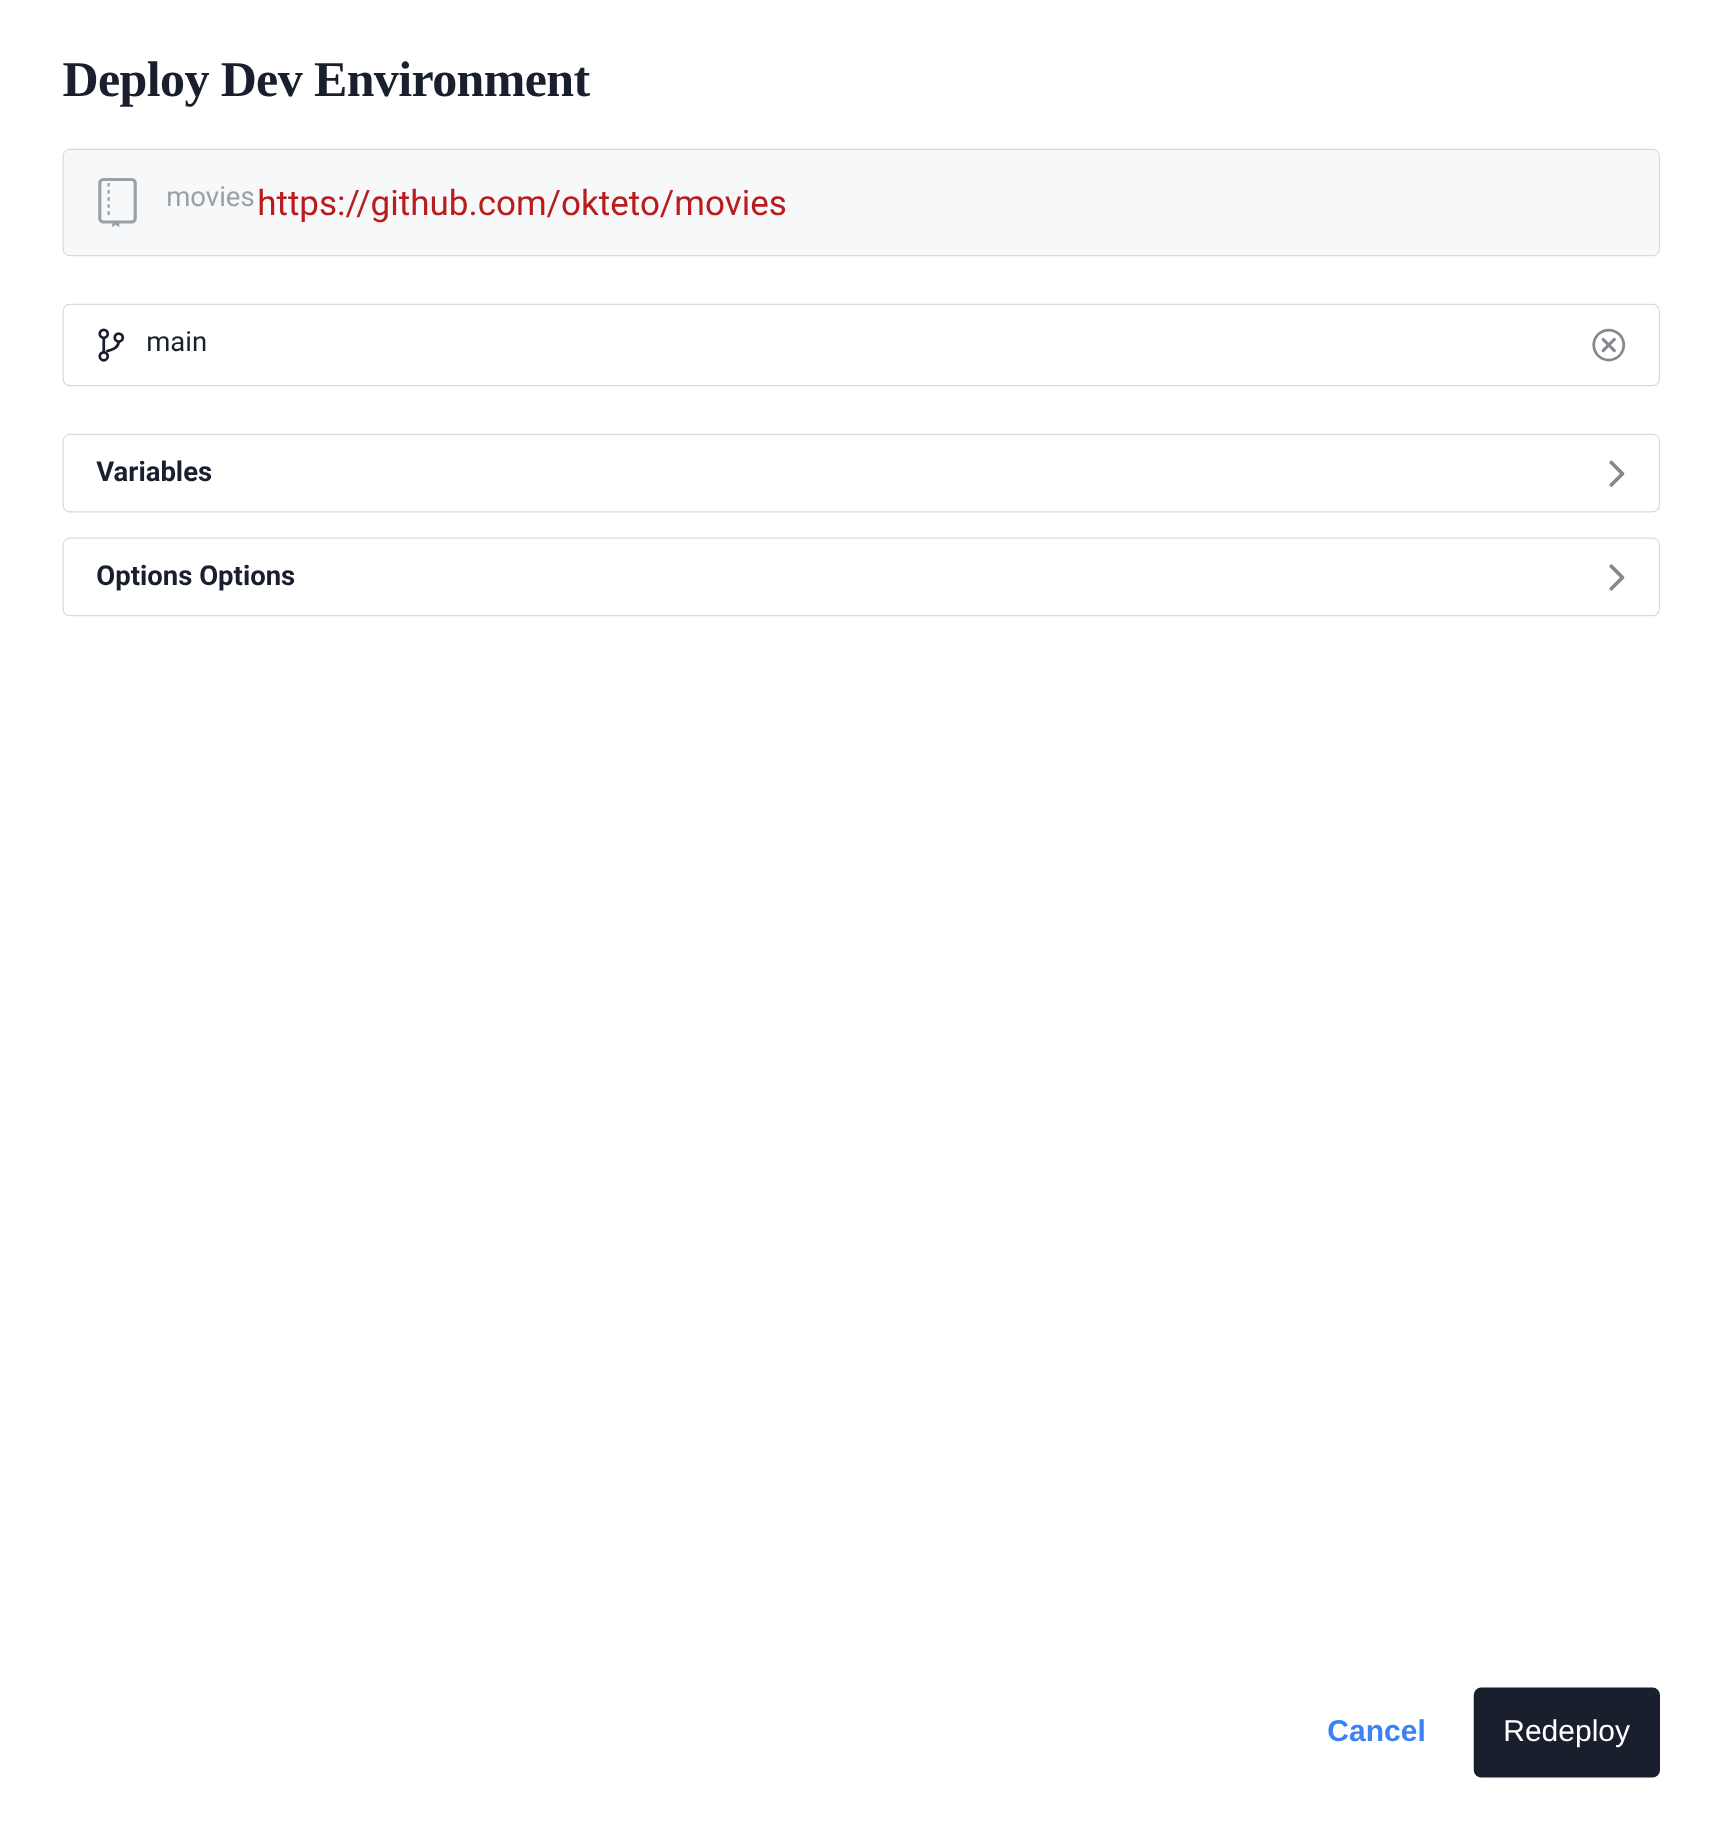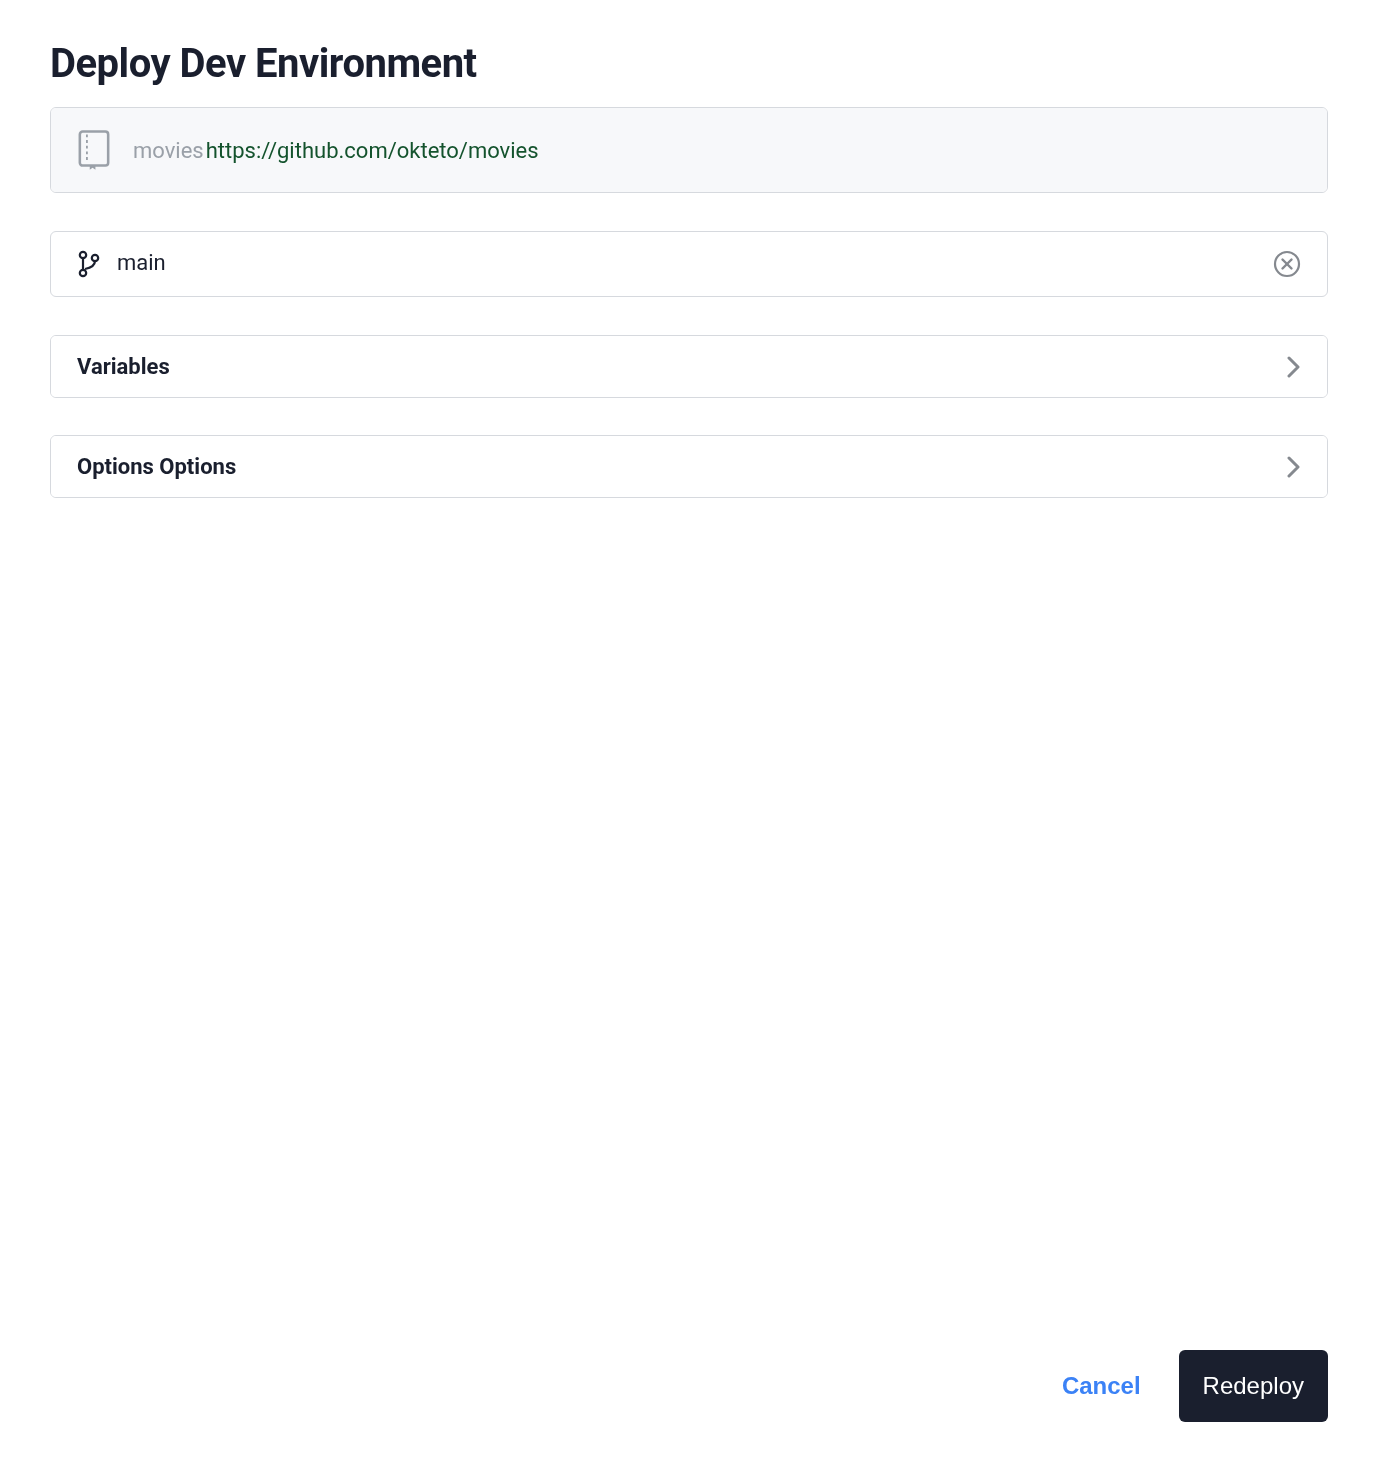--- a/index.html
+++ b/index.html
@@ -12,32 +12,33 @@
       background: #ffffff;
       width: 1378px;
       height: 1472px;
       position: relative;
       padding: 40px 50px;
     }
     .page-title {
       font-size: 40px;
       font-weight: 700;
       color: #1a1f2e;
-      margin-bottom: 20px;
+      margin-bottom: 32px;
       letter-spacing: -0.5px;
+      font-family: Liberation Serif, serif;
     }
     .section-card {
       border: 1px solid #d6d9de;
       border-radius: 6px;
       margin-bottom: 38px;
       overflow: hidden;
       background: #ffffff;
     }
     .section-card.compact {
-      margin-bottom: 37px;
+      margin-bottom: 20px;
     }
     .section-header {
       padding: 18px 26px;
       border-bottom: 1px solid #d6d9de;
       background: #ffffff;
     }
     .section-header.no-border {
       border-bottom: none;
     }
     .section-header-row {
@@ -67,22 +68,22 @@
       display: flex;
       flex-direction: row;
       gap: 2px;
     }
     .repo-name {
       font-size: 22px;
       color: #9aa0a8;
       font-weight: 400;
     }
     .repo-url {
-      font-size: 22px;
-      color: #14532d;
+      font-size: 28px;
+      color: #b91c1c;
       font-weight: 400;
     }
     .branch-body {
       display: flex;
       align-items: flex-start;
       padding: 18px 26px;
       gap: 16px;
       position: relative;
     }
     .branch-icon {

